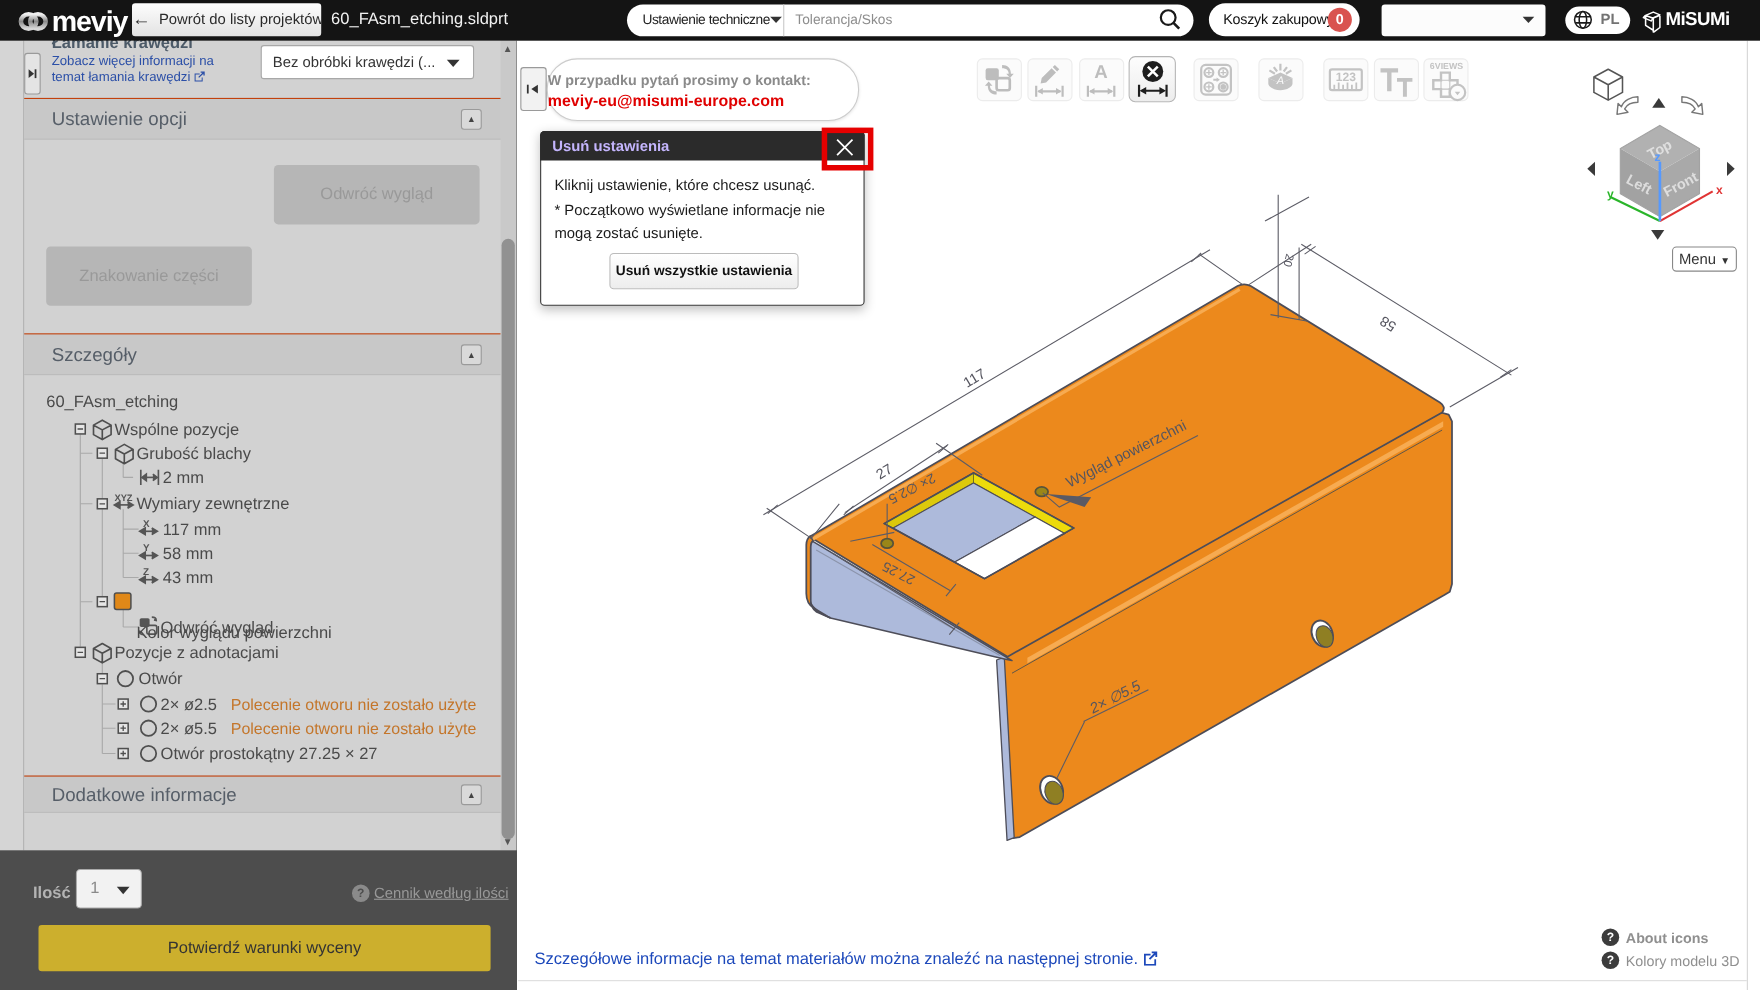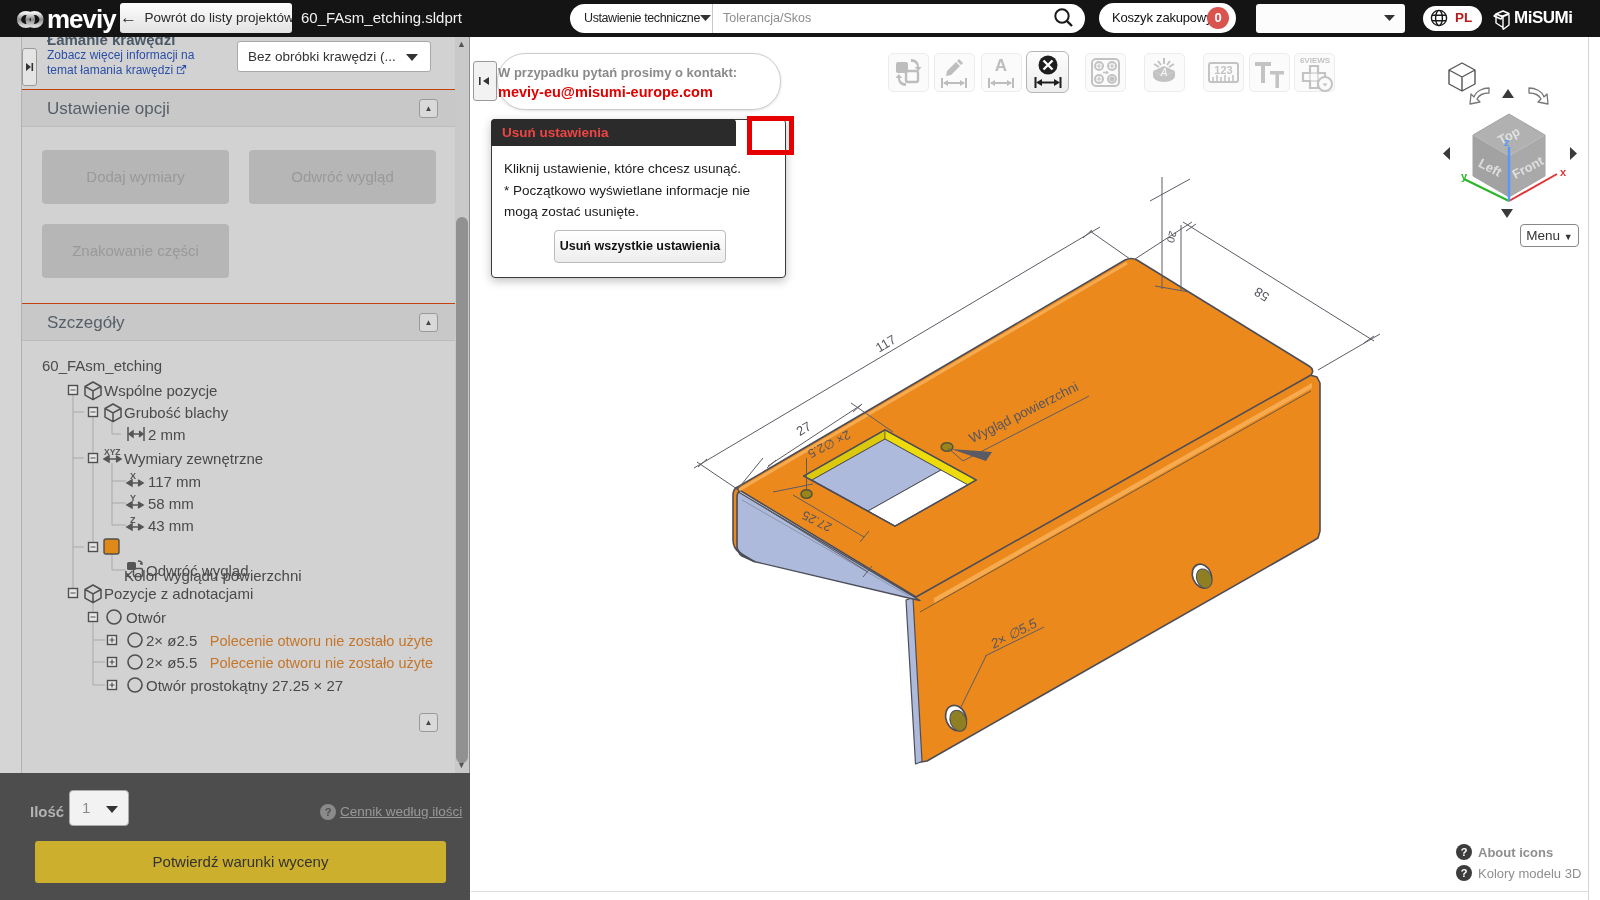--- a/index.html
+++ b/index.html
@@ -11,21 +11,21 @@
 #backbtn{position:absolute;left:120px;top:3px;width:172px;height:30px;white-space:nowrap;overflow:hidden;background:linear-gradient(#fdfdfd,#e2e2e2);border-radius:3px;color:#2a2a2a;font-size:13.5px;line-height:30px;text-align:center;}
 #fname{position:absolute;left:301px;top:9px;color:#f2f2f2;font-size:15px;}
 #search{position:absolute;left:570px;top:4px;width:515px;height:29px;background:#fff;border-radius:15px;}
 #search .sel{position:absolute;left:0;top:0;width:143px;height:29px;border-right:1px solid #c9c9c9;font-size:12.5px;letter-spacing:-0.4px;color:#222;line-height:29px;padding-left:14px;}
 #search .ph{position:absolute;left:153px;top:0;font-size:12.5px;color:#8d8d8d;line-height:29px;}
 #koszyk{position:absolute;left:1099px;top:3px;width:137px;height:30px;background:#fff;border-radius:16px;}
 #koszyk span{font-size:13px;color:#111;line-height:30px;margin-left:13px;letter-spacing:-0.2px;}
 #koszyk .badge{position:absolute;right:7px;top:4px;width:22px;height:22px;border-radius:11px;background:#d9534f;color:#fff;font-size:13px;font-weight:bold;text-align:center;line-height:22px;}
 #seldrop{position:absolute;left:1256px;top:4px;width:149px;height:29px;background:#fcfcfc;border-radius:3px;}
 #plpill{position:absolute;left:1423px;top:6px;width:59px;height:25px;background:#fff;border-radius:13px;}
-#plpill b{position:absolute;left:32px;top:4px;font-size:13.5px;color:#b91c1c;text-align:right;}
+#plpill b{position:absolute;left:32px;top:4px;font-size:13.5px;color:#737373;text-align:right;}
 #misumi{position:absolute;left:1514px;top:8px;color:#fff;font-weight:bold;font-size:17px;letter-spacing:-0.5px;}
 
 #panel{position:absolute;left:0;top:37px;width:470px;height:863px;background:#d2d2d2;border-right:1px solid #8f8f8f;}
 #lstrip{position:absolute;left:0;top:0;width:22px;height:736px;background:#d5d5d5;border-right:1px solid #b2b2b2;}
 .sechdr{position:absolute;left:22px;width:434px;background:#c8c8c8;border-top:1px solid #c2410c;border-bottom:1px solid #bcbcbc;color:#565e68;font-size:17px;}
 .sechdr span{position:absolute;left:25px;top:9px;}
 .colbtn{position:absolute;width:19px;height:19px;background:#d9d9d9;border:1px solid #9a9a9a;border-radius:3px;text-align:center;line-height:17px;font-size:8px;color:#444;}
 .gbtn{position:absolute;background:#b6b6b6;border-radius:4px;color:#999;font-size:15px;text-align:center;}
 #footer{position:absolute;left:0;top:736px;width:470px;height:127px;background:#4d4d4d;}
 #ilosc{position:absolute;left:30px;top:30px;color:#b3b3b3;font-size:15px;font-weight:bold;}
@@ -33,21 +33,21 @@
 #cennik{position:absolute;left:340px;top:31px;color:#989898;font-size:13.5px;text-decoration:underline;}
 #ybtn{position:absolute;left:35px;top:68px;width:411px;height:42px;background:#ccaf2d;border-radius:3px;color:#333;font-size:15px;text-align:center;line-height:42px;}
 
 #viewer{position:absolute;left:471px;top:37px;width:1129px;height:863px;background:#fff;}
 #vline{position:absolute;left:1588px;top:37px;width:1px;height:863px;background:#d5d5d5;}
 #botline{position:absolute;left:471px;top:891px;width:1117px;height:1px;background:#ddd;}
 #bubble{position:absolute;left:497px;top:53px;width:284px;height:57px;background:#fff;border:1px solid #ccc;border-radius:28px;box-shadow:0 1px 3px rgba(0,0,0,.12);text-align:left;}
 #bubble .l1{color:#8a8a8a;font-size:13px;font-weight:bold;margin-top:11px;}
 #bubble .l2{color:#e00000;font-size:14.5px;font-weight:bold;margin-top:4px;}
 #dlg{position:absolute;left:491px;top:119px;width:295px;height:159px;background:#fff;border:1px solid #3a3a3a;border-radius:4px;box-shadow:0 3px 10px rgba(0,0,0,.25);}
-#dlgh{position:absolute;left:-1px;top:-1px;width:245px;height:27px;background:#2b2b2b;border-radius:4px 4px 0 0;color:#ef4444;font-size:13.5px;font-weight:bold;line-height:27px;padding-left:11px;}
+#dlgh{position:absolute;left:-1px;top:-1px;width:295px;height:27px;background:#2b2b2b;border-radius:4px 4px 0 0;color:#c4b5fd;font-size:13.5px;font-weight:bold;line-height:27px;padding-left:11px;}
 #redbox{position:absolute;left:747px;top:116px;width:47px;height:39px;border:5px solid #e60000;z-index:30;}
 #dlgbtn{position:absolute;left:62px;top:110px;width:172px;height:33px;white-space:nowrap;background:linear-gradient(#fff,#ededed);border:1px solid #bbb;border-radius:4px;font-size:12.5px;font-weight:700;color:#111;text-align:center;line-height:31px;}
 .tbtn{position:absolute;top:53px;width:41px;height:39px;background:#fbfbfb;border:1px solid #ececec;border-radius:5px;}
 #menubtn{position:absolute;left:1520px;top:224px;width:59px;height:23px;background:#fff;border:1px solid #888;border-radius:4px;font-size:13.5px;color:#333;text-align:center;line-height:21px;}
 .qrow{position:absolute;color:#8f8f8f;font-size:13px;}
 .qicon{position:absolute;width:16px;height:16px;border-radius:8px;background:#3c3c3c;color:#fff;font-size:11px;font-weight:bold;text-align:center;line-height:16px;}
 #blink{position:absolute;left:486px;top:863px;color:#1d49bb;font-size:15px;}
 .treetxt{position:absolute;color:#4a4a4a;font-size:15px;white-space:nowrap;}
 .orange{color:#c4762b;font-size:14.5px;}
 #svgmain{position:absolute;left:0;top:0;width:1600px;height:900px;z-index:5;pointer-events:none;}
@@ -68,27 +68,29 @@
           <path d="M3 14l5 4-5 4z" fill="#333"></path>
           <rect x="8.5" y="14" width="1.6" height="8" fill="#333"></rect>
         </svg></div>
 <div class="abs" style="left:237px;top:4px;width:194px;height:31px;background:#fff;border:1px solid #a8a8a8;border-radius:3px;font-size:13.5px;color:#333;line-height:29px;white-space:nowrap;overflow:hidden;"><span style="margin-left:10px;">Bez obróbki krawędzi (...</span><svg width="12" height="8" style="position:absolute;right:12px;top:12px;">
           <path d="M0 0l6 7 6-7z" fill="#333"></path>
         </svg></div>
 <div class="sechdr" style="top:52px;height:38px;">
         <span>Ustawienie opcji</span>
       </div>
 <div class="colbtn" style="left:419px;top:62px;">▲</div>
-<div class="gbtn" style="left:42px;top:113px;width:187px;height:54px;line-height:54px;">Dodaj wymiary</div>
 <div class="gbtn" style="left:249px;top:113px;width:187px;height:54px;line-height:54px;">Odwróć wygląd</div>
 <div class="gbtn" style="left:42px;top:187px;width:187px;height:54px;line-height:54px;">Znakowanie części</div>
 <div class="sechdr" style="top:266px;height:38px;">
         <span>Szczegóły</span>
       </div>
 <div class="colbtn" style="left:419px;top:276px;">▲</div>
+<div class="sechdr" style="top:668px;height:34px;">
+        <span style="top:7px;">Dodatkowe informacje</span>
+      </div>
 <div class="colbtn" style="left:419px;top:676px;">▲</div>
 
 <svg class="abs" style="left:0;top:0;" width="470" height="736">
 <g stroke="#a9a9a9" stroke-width="1" fill="none">
 <path d="M73 358v193M73 375h11M73 421h11M73 510h11M93 380v131M93 561v19M93 585v63M93 603h12M93 625h12M93 648h12M112 380h0M112 385v12M112 397h9M112 426v62M112 444h14M112 466h14M112 488h14M112 515v18M112 533h14"></path>
 </g>
 <g stroke="#4f4f4f" stroke-width="1.4" fill="none">
 
 <g fill="#e6e6e6">
 <rect x="68.5" y="348.5" width="9" height="9"></rect>
@@ -364,20 +366,24 @@
 <svg width="18" height="18" style="position:absolute;right:8px;top:5px;">
         <path d="M2 2l14 14M16 2L2 16" stroke="#fff" stroke-width="1.6"></path>
       </svg>
 </div>
 <div id="redbox" class="z10"></div>
 <div id="menubtn">Menu <span style="font-size:9px;">▼</span></div>
 <div class="qicon" style="left:1456px;top:844px;">?</div>
 <div class="qrow" style="left:1478px;top:845px;font-weight:bold;">About icons</div>
 <div class="qicon" style="left:1456px;top:865px;">?</div>
 <div class="qrow" style="left:1478px;top:866px;">Kolory modelu 3D</div>
+<div id="blink">Szczegółowe informacje na temat materiałów można znaleźć na następnej stronie. <svg width="14" height="14" viewBox="0 0 14 14" style="vertical-align:-2px;">
+        <path d="M1 3h6v1.6H2.6v7.8h7.8V8H12v6H1z" fill="#1d49bb"></path>
+        <path d="M8 1h5v5h-1.7V3.9L6.6 8.6 5.4 7.4l4.7-4.7H8z" fill="#1d49bb"></path>
+      </svg></div>
 
 <div id="hdr">
 <svg width="130" height="37" style="position:absolute;left:0;top:0;">
 <defs>
           <linearGradient id="silv" x1="0" y1="0" x2="0" y2="1">
             <stop offset="0" stop-color="#f0f0f0"></stop>
             <stop offset="0.5" stop-color="#8a8a8a"></stop>
             <stop offset="1" stop-color="#d8d8d8"></stop>
           </linearGradient>
         </defs>

